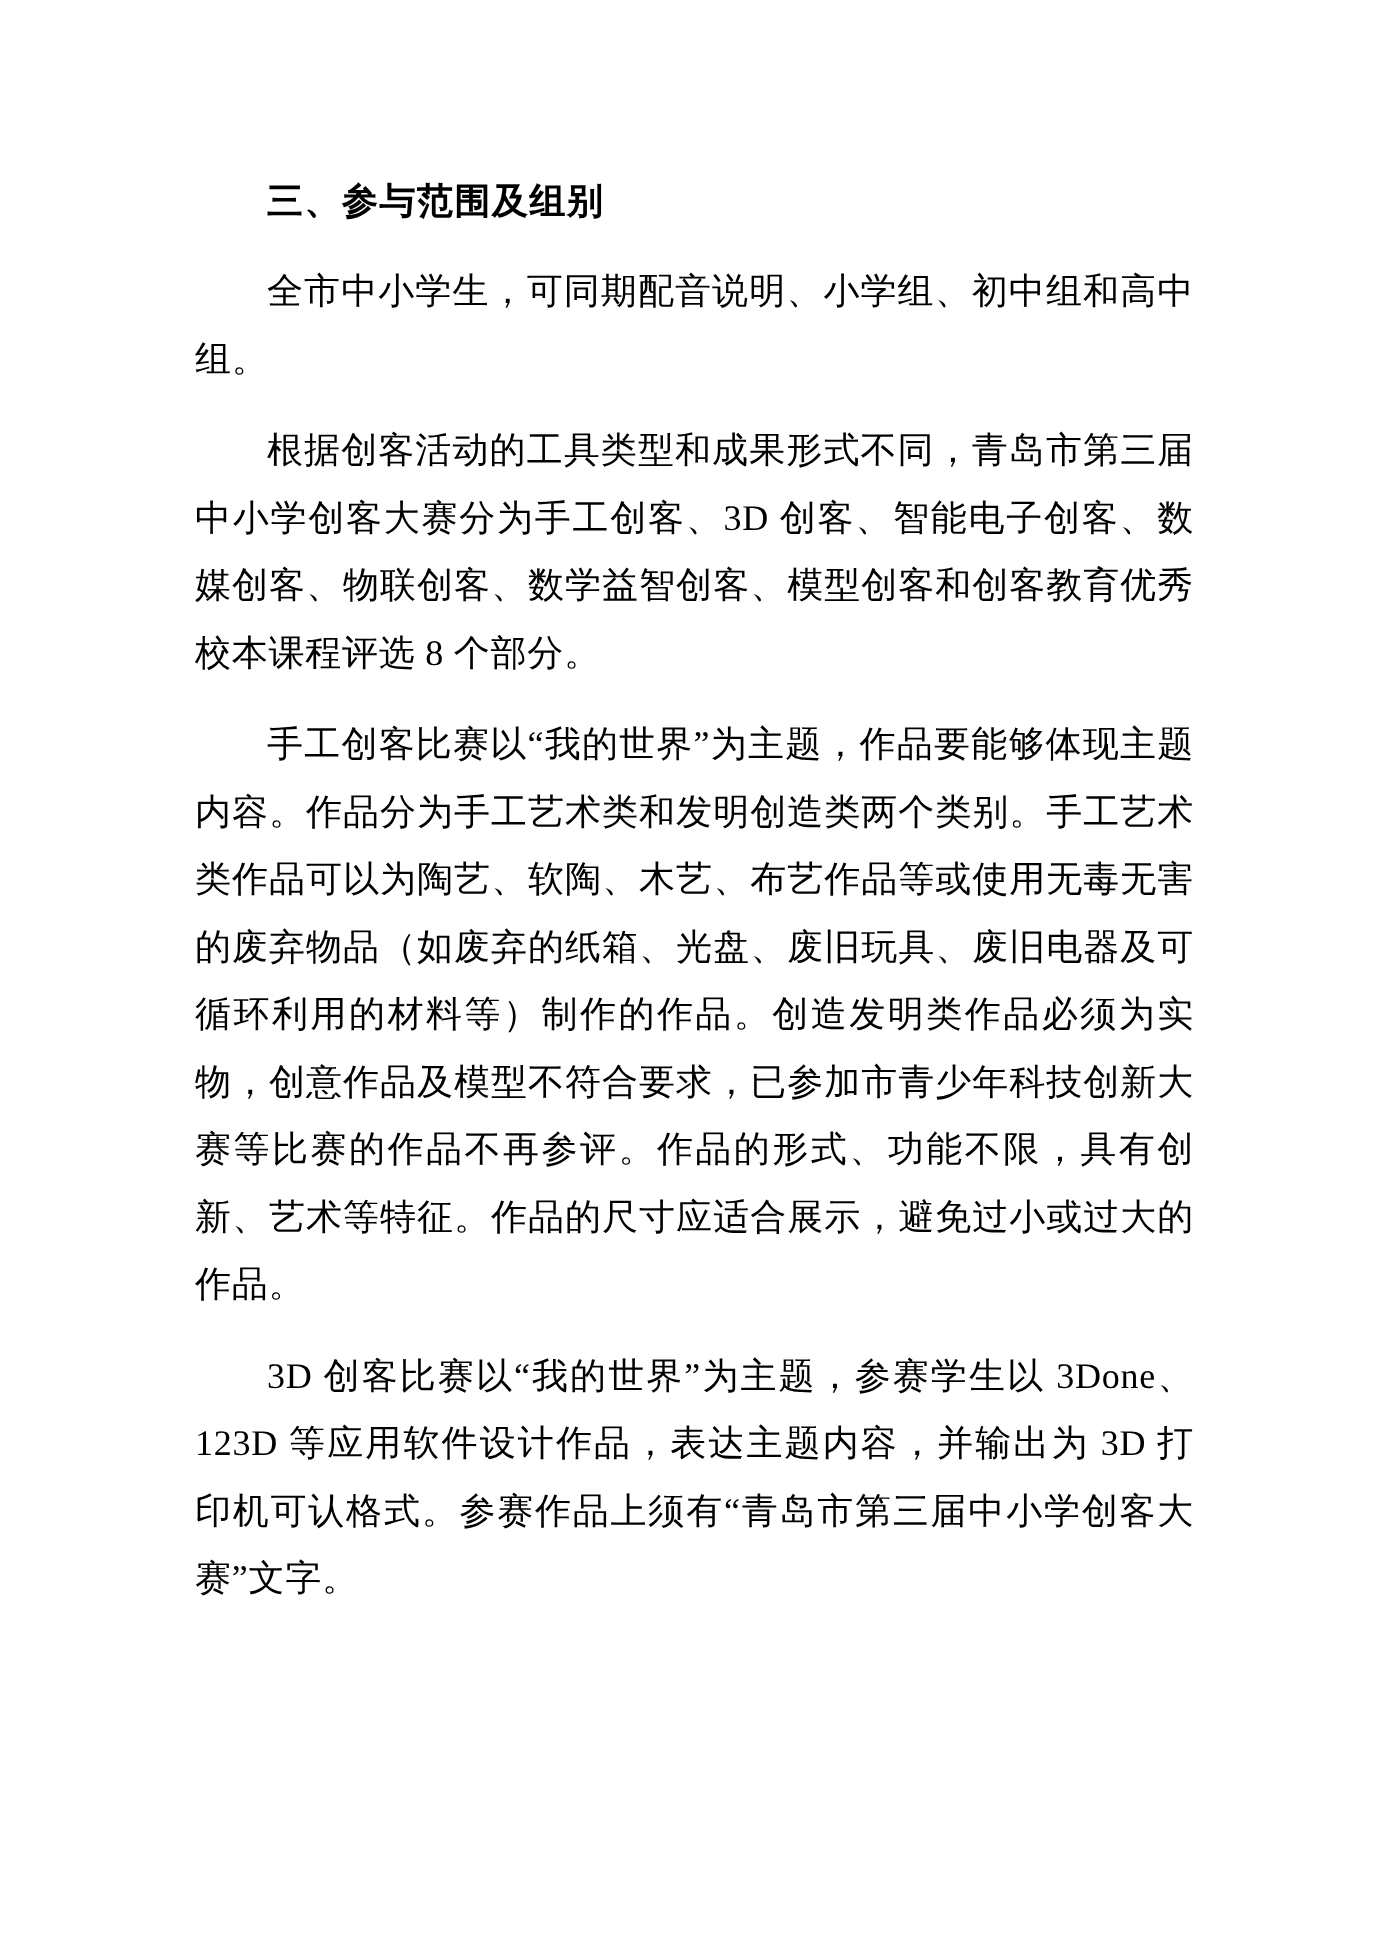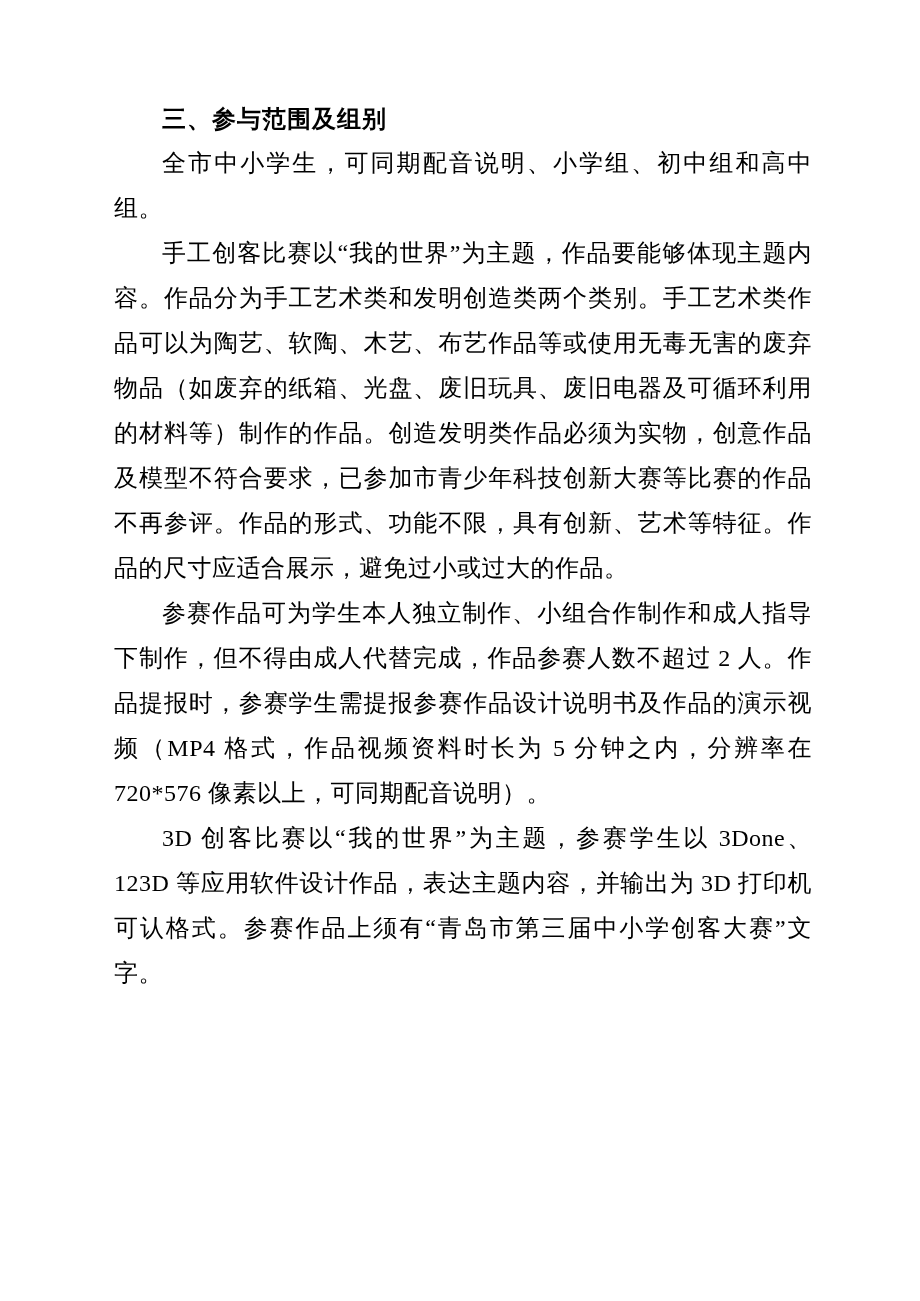--- a/index.html
+++ b/index.html
@@ -21,34 +21,34 @@
     top: 96px;
     width: 698px;
     color: #000000;
     font-size: 24px;
     line-height: 45px;
     text-align: justify;
     text-justify: inter-ideograph;
     letter-spacing: 0.5px;
   }
   .para {
-    margin: 0;
+    margin: 16px;
     padding: 0;
     text-indent: 2em;
   }
   .para.heading {
     font-weight: bold;
     font-family: "Liberation Sans", "DejaVu Sans", sans-serif;
     letter-spacing: 1px;
   }
 </style>
 </head>
 <body>
 
 <div class="page">
   <div class="content" id="doc-content">
       <p class="para heading">三、参与范围及组别</p>
       <p class="para body">全市中小学生，可同期配音说明、小学组、初中组和高中组。</p>
+      <p class="para body">根据创客活动的工具类型和成果形式不同，青岛市第三届中小学创客大赛分为手工创客、3D 创客、智能电子创客、数媒创客、物联创客、数学益智创客、模型创客和创客教育优秀校本课程评选 8 个部分。</p>
       <p class="para body">手工创客比赛以“我的世界”为主题，作品要能够体现主题内容。作品分为手工艺术类和发明创造类两个类别。手工艺术类作品可以为陶艺、软陶、木艺、布艺作品等或使用无毒无害的废弃物品（如废弃的纸箱、光盘、废旧玩具、废旧电器及可循环利用的材料等）制作的作品。创造发明类作品必须为实物，创意作品及模型不符合要求，已参加市青少年科技创新大赛等比赛的作品不再参评。作品的形式、功能不限，具有创新、艺术等特征。作品的尺寸应适合展示，避免过小或过大的作品。</p>
-      <p class="para body">参赛作品可为学生本人独立制作、小组合作制作和成人指导下制作，但不得由成人代替完成，作品参赛人数不超过 2 人。作品提报时，参赛学生需提报参赛作品设计说明书及作品的演示视频（MP4 格式，作品视频资料时长为 5 分钟之内，分辨率在 720*576 像素以上，可同期配音说明）。</p>
       <p class="para body">3D 创客比赛以“我的世界”为主题，参赛学生以 3Done、123D 等应用软件设计作品，表达主题内容，并输出为 3D 打印机可认格式。参赛作品上须有“青岛市第三届中小学创客大赛”文字。</p>
     </div>
 </div>
 
 </body></html>

